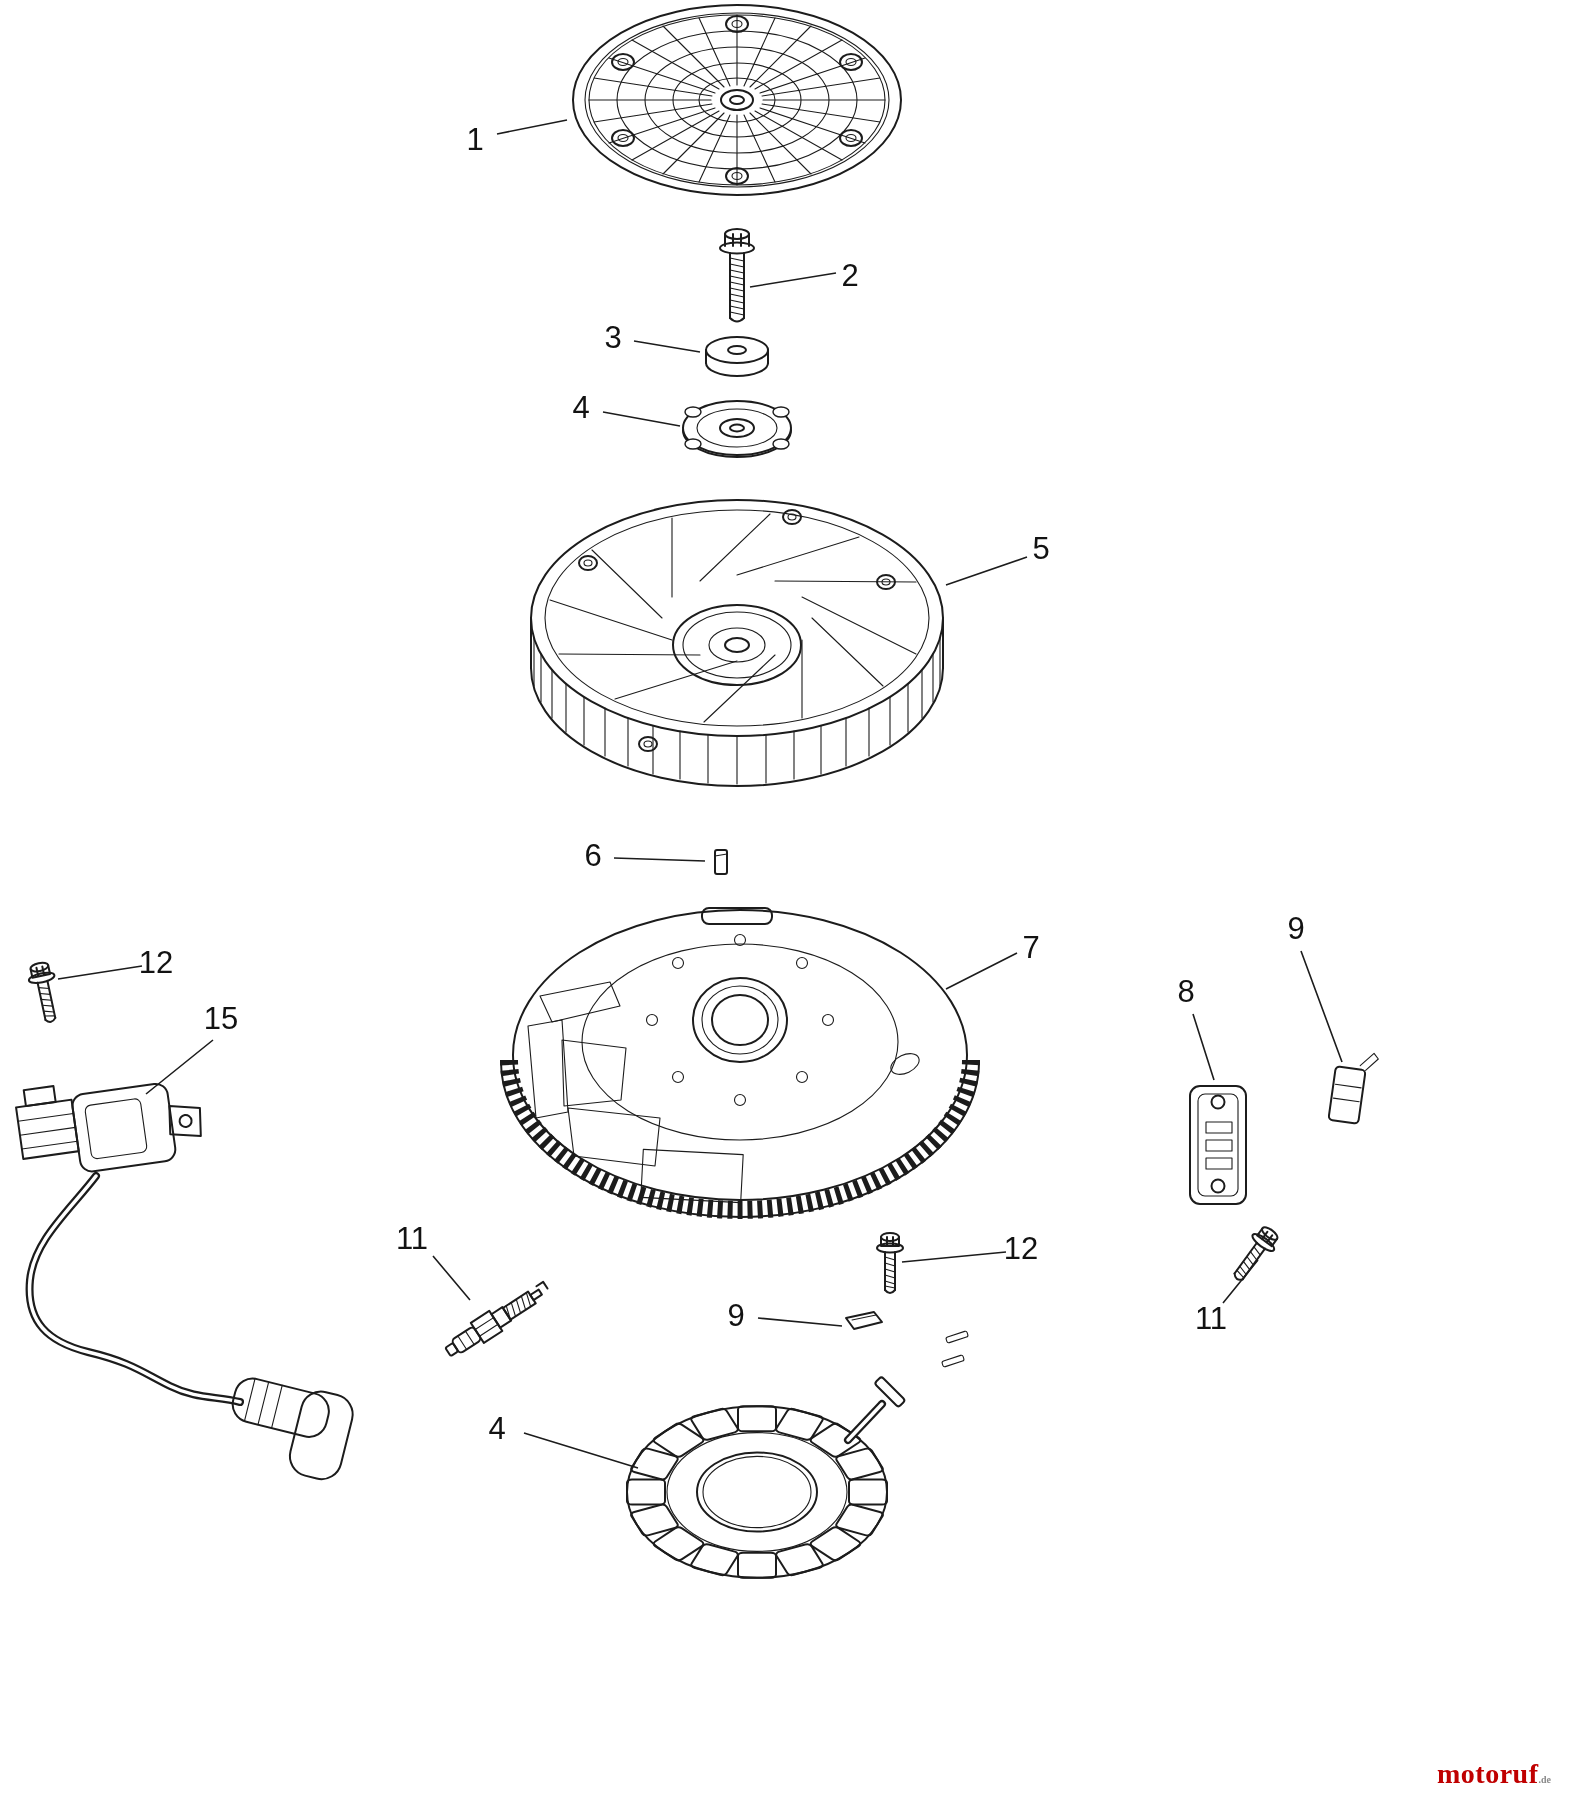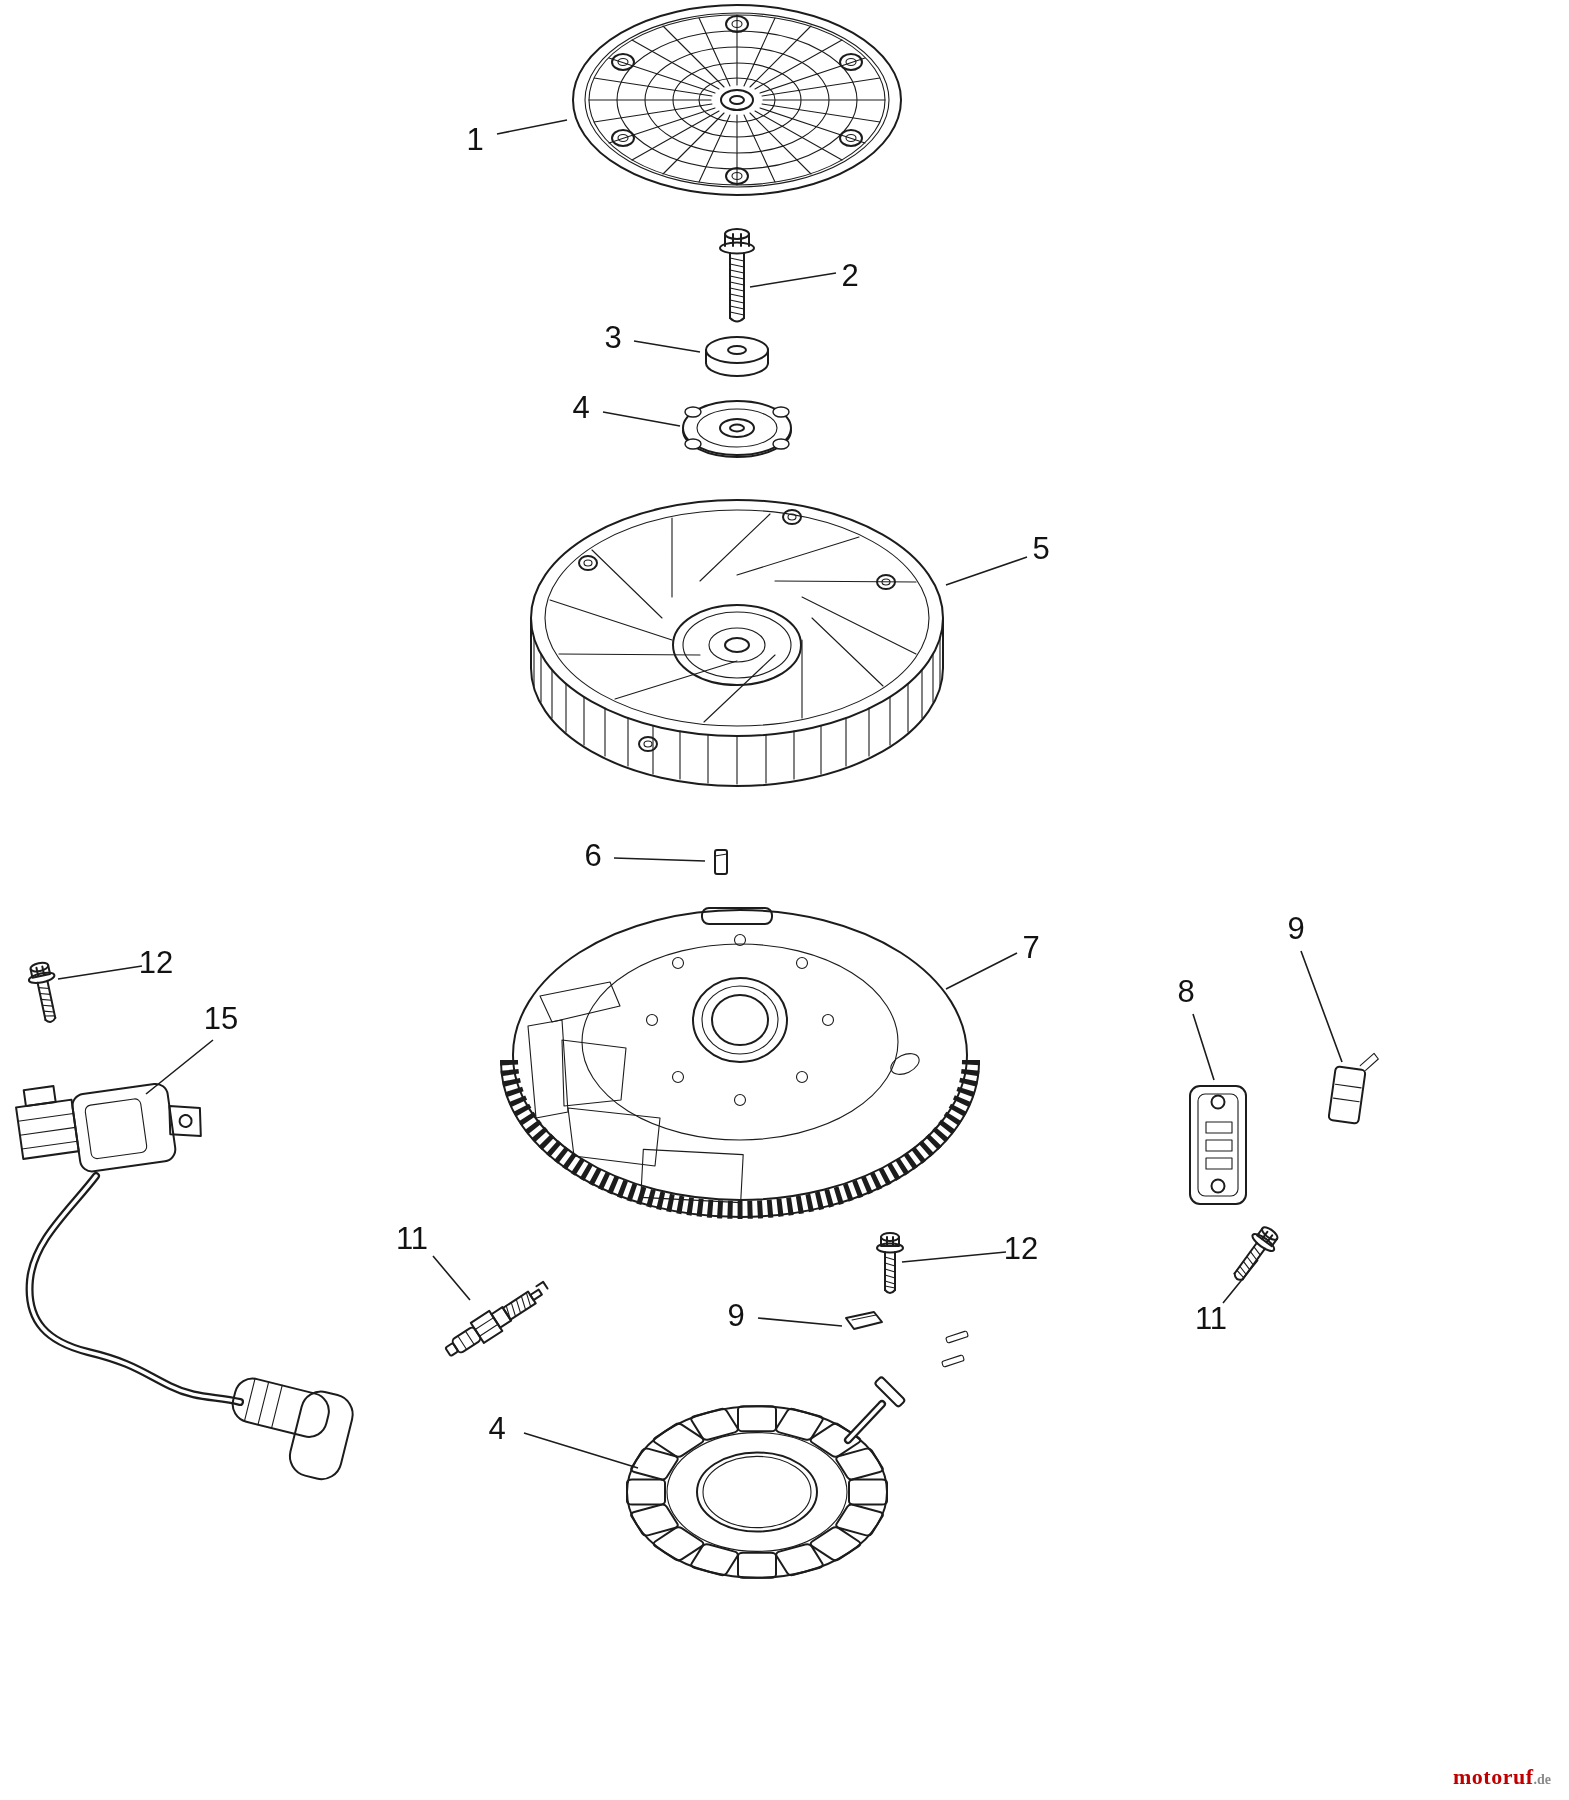--- a/index.html
+++ b/index.html
@@ -11,22 +11,22 @@
   .leader { fill:none; stroke:#1c1c1c; stroke-width:1.6; }
   .gear { fill:none; stroke:#1c1c1c; stroke-width:18; stroke-dasharray:5 5; }
   .notch { fill:#ffffff; stroke:#1c1c1c; stroke-width:1.4; }
   .wire-outer { fill:none; stroke:#1c1c1c; stroke-width:8; stroke-linecap:round; }
   .wire-inner { fill:none; stroke:#ffffff; stroke-width:3.5; stroke-linecap:round; }
   .vns { vector-effect:non-scaling-stroke; }
   .callout { position:absolute; transform:translate(-50%,-50%); font-size:31px; color:#121212;
              font-family:"Liberation Sans", sans-serif; user-select:none; }
   .watermark { position:absolute; right:18px; bottom:10px; font-family:"Liberation Serif", serif;
                font-weight:bold; white-space:nowrap; }
-  .watermark .brand { color:#c00000; font-size:22px; letter-spacing:.5px; }
-  .watermark .tld { color:#8a8a8a; font-size:14px; }
+  .watermark .brand { color:#c00000; font-size:28px; letter-spacing:.5px; }
+  .watermark .tld { color:#8a8a8a; font-size:10px; }
 </style>
 </head>
 <body>
 
 <div class="page">
 
   <svg class="diagram-svg" width="1569" height="1800" viewBox="0 0 1569 1800">
 
     <defs>
       <g id="screw-v">

